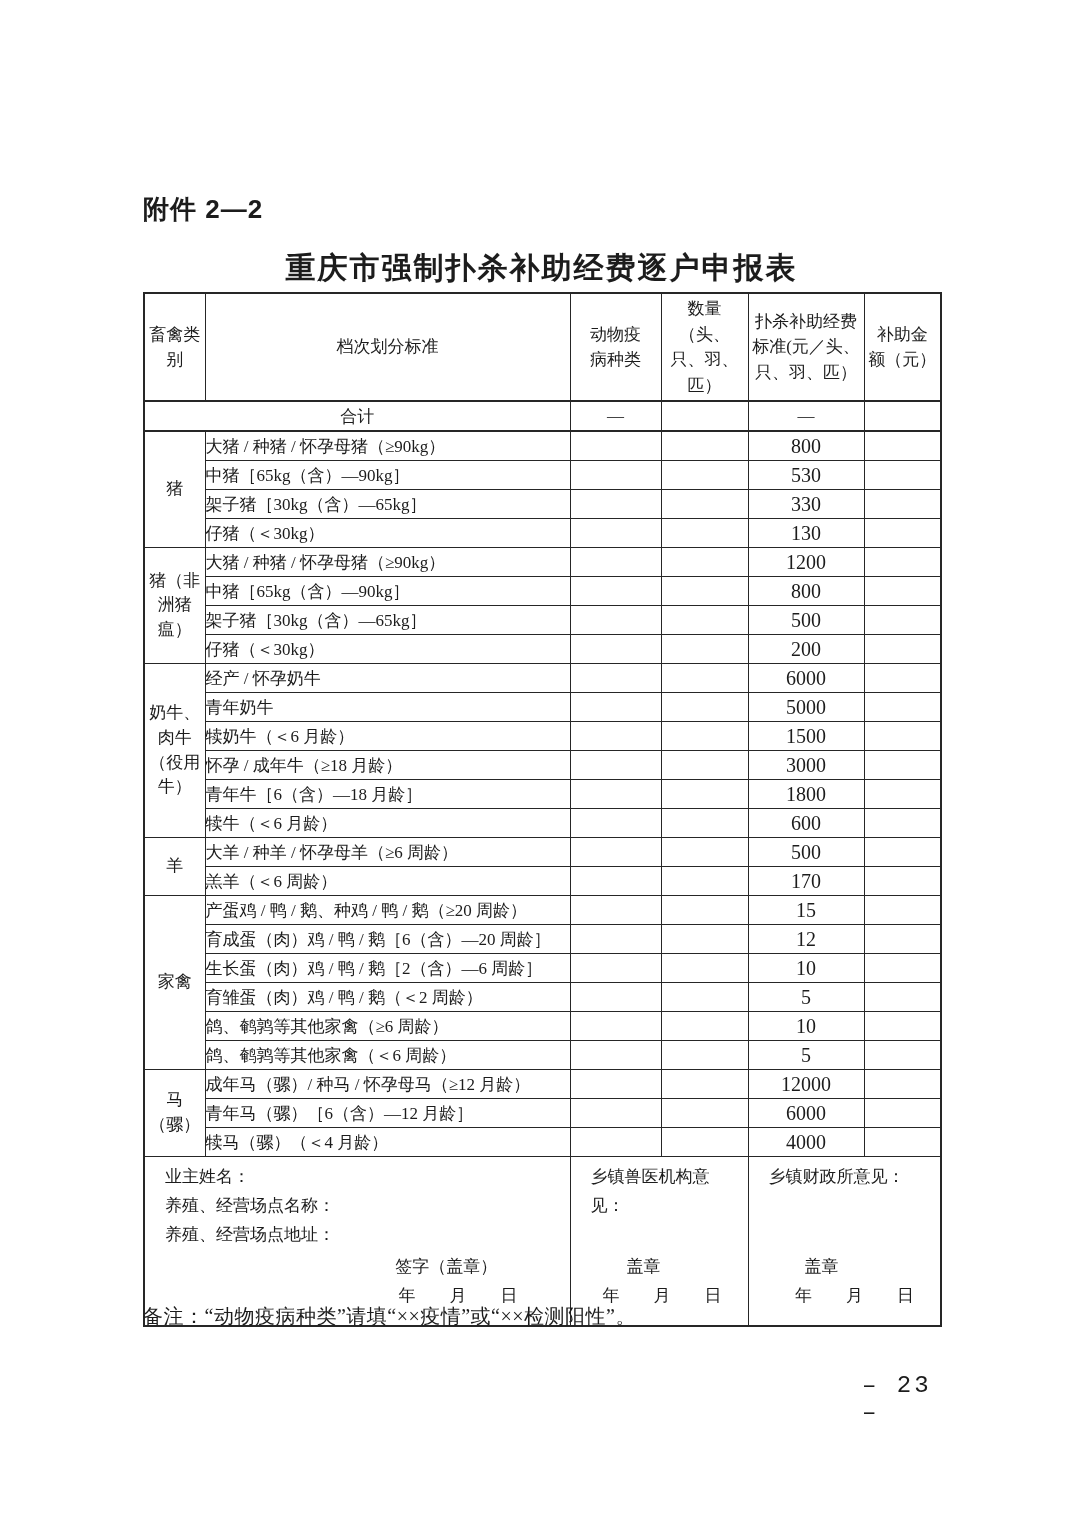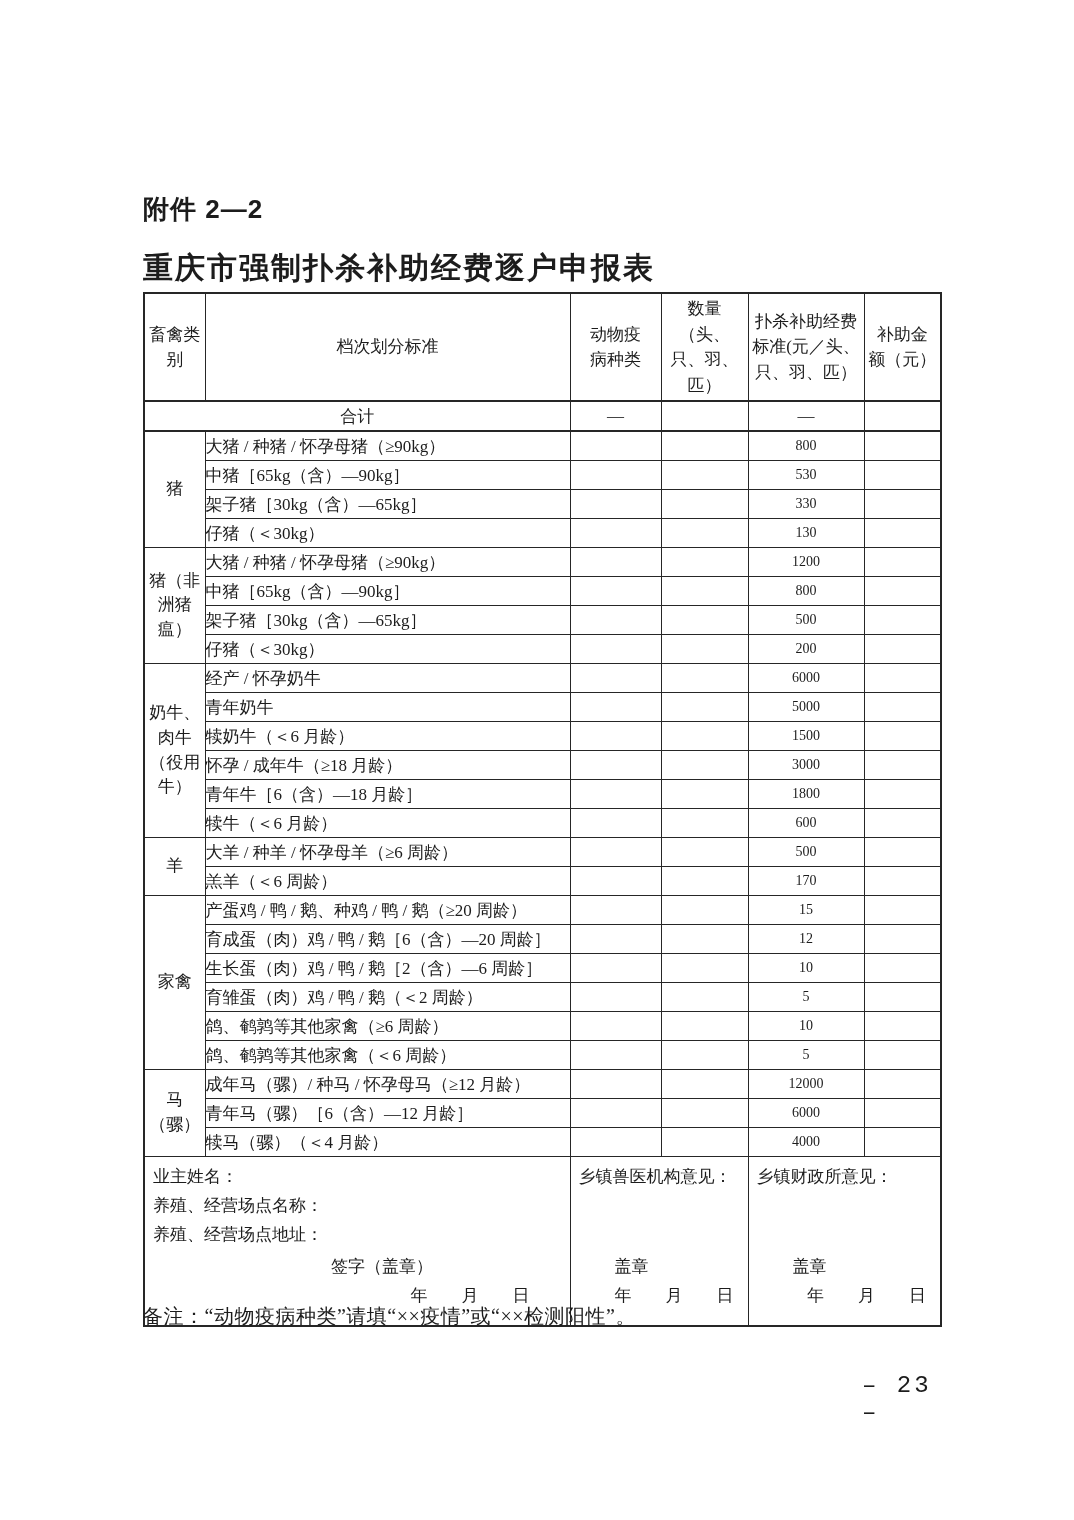--- a/index.html
+++ b/index.html
@@ -8,21 +8,21 @@
     color:#1c1c1c; font-family:"Liberation Serif","DejaVu Serif",serif;
     overflow:hidden;
   }
   .attachment {
     position:absolute; left:143px; top:192px;
     font-family:"Liberation Sans","DejaVu Sans",sans-serif;
     font-size:26px; font-weight:bold; letter-spacing:1px;
   }
   .doc-title {
     position:absolute; left:143px; top:248px; width:797px;
-    font-size:30px; font-weight:bold; letter-spacing:2px;
+    text-align:center; font-size:30px; font-weight:bold; letter-spacing:2px;
   }
   table.doc-table {
     position:absolute; left:143px; top:292px; width:797px;
     border-collapse:collapse; table-layout:fixed;
     border:2px solid #262626; font-size:17px;
   }
   .doc-table td {
     border:1px solid #262626; padding:0 4px; overflow:hidden;
     vertical-align:middle;
   }
@@ -30,24 +30,24 @@
     height:76px; text-align:center; white-space:pre-line;
     line-height:1.5; padding:2px 1px; border-bottom-width:2px;
   }
   .doc-table tr.row td { height:28px; }
   .doc-table tr.total-row td { border-bottom-width:2px;margin-top:11px; }
   .doc-table td.c { text-align:center; }
   .doc-table td.grade { text-align:left; padding-left:0; }
   .doc-table td.cat {
     text-align:center; line-height:1.45; white-space:pre-line; padding:0 2px;
   }
-  .doc-table td.num { font-size:14px; }
-  .doc-table tr.frow td { height:158px; vertical-align:top; padding:5px 8px; }
+  .doc-table td.num { font-size:20px; }
+  .doc-table tr.frow td { height:158px; vertical-align:top; padding:5px 20px; }
   .fc { display:flex; flex-direction:column; height:148px; line-height:29px; }
-  .fc .sign { margin-top:auto; padding-left:178px; }
+  .fc .sign { margin-top:auto; padding-left:178px;text-align:center; }
   .fc .seal { margin-top:auto; padding-left:36px; }
   .fc .dateL { text-align:right; padding-right:32px; }
   .fc .dateS { text-align:right; padding-right:6px; }
   .note {
     position:absolute; left:143px; top:1303px; width:820px;
     font-size:20px; letter-spacing:0.5px;
   }
   .pageno {
     position:absolute; left:862px; top:1372px; font-size:24px; letter-spacing:3px;font-family:Liberation Mono, monospace;
   }

